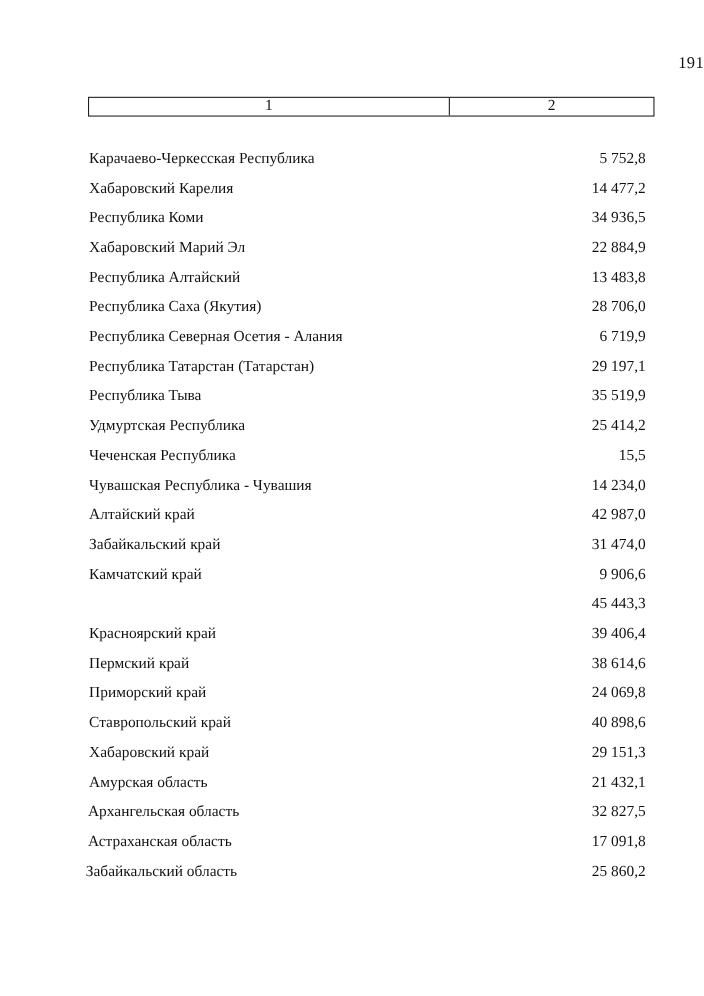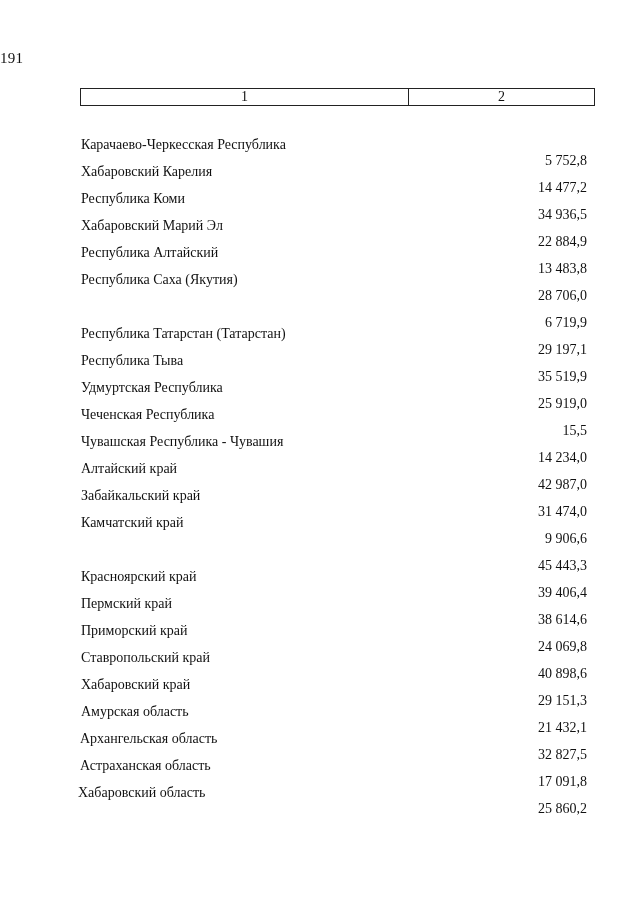--- a/index.html
+++ b/index.html
@@ -13,21 +13,21 @@
       position: relative;
       overflow: hidden;
       font-family: "Liberation Serif", "DejaVu Serif", serif;
       color: #111111;
     }
     .page-number {
       position: absolute;
       top: 50px;
       left: 0;
       width: 640px;
-      text-align: left;
+      text-align: right;
       font-size: 15px;
       letter-spacing: 0.3px;
     }
     .header-table {
       position: absolute;
       top: 88px;
       left: 80px;
       width: 515px;
       height: 18px;
       border: 1px solid #222;
@@ -60,21 +60,21 @@
     }
     .row .name {
       position: absolute;
       left: 81px;
       top: 0;
       white-space: nowrap;
     }
     .row .value {
       position: absolute;
       right: 53px;
-      top: 16px;
+      top: 0;
       white-space: nowrap;
       text-align: center;
     }
   </style>
 </head>
 <body>
 
 <div class="page-number">191</div>
 
 <div class="header-table">
@@ -101,33 +101,34 @@
     </div>
     <div class="row">
       <span class="name">Республика Алтайский</span>
       <span class="value">13 483,8</span>
     </div>
     <div class="row">
       <span class="name">Республика Саха (Якутия)</span>
       <span class="value">28 706,0</span>
     </div>
     <div class="row">
+      <span class="name">Республика Северная Осетия - Алания</span>
       <span class="value">6 719,9</span>
     </div>
     <div class="row">
       <span class="name">Республика Татарстан (Татарстан)</span>
       <span class="value">29 197,1</span>
     </div>
     <div class="row">
       <span class="name">Республика Тыва</span>
       <span class="value">35 519,9</span>
     </div>
     <div class="row">
       <span class="name">Удмуртская Республика</span>
-      <span class="value">25 919,0</span>
+      <span class="value">25 414,2</span>
     </div>
     <div class="row">
       <span class="name">Чеченская Республика</span>
       <span class="value">15,5</span>
     </div>
     <div class="row">
       <span class="name">Чувашская Республика - Чувашия</span>
       <span class="value">14 234,0</span>
     </div>
     <div class="row">
@@ -171,16 +172,16 @@
     </div>
     <div class="row">
       <span class="name" style="left: 80px;">Архангельская область</span>
       <span class="value">32 827,5</span>
     </div>
     <div class="row">
       <span class="name" style="left: 80px;">Астраханская область</span>
       <span class="value">17 091,8</span>
     </div>
     <div class="row">
-      <span class="name" style="left: 78px;">Хабаровский область</span>
+      <span class="name" style="left: 78px;">Забайкальский область</span>
       <span class="value">25 860,2</span>
     </div>
   </div>
 
 </body></html>

